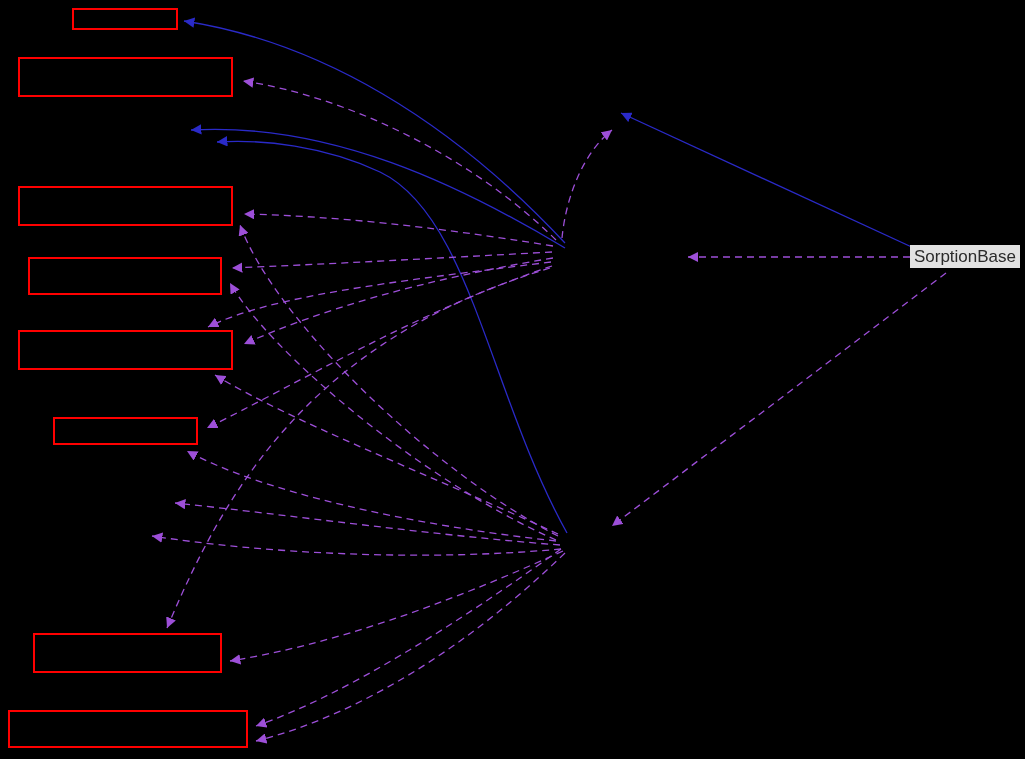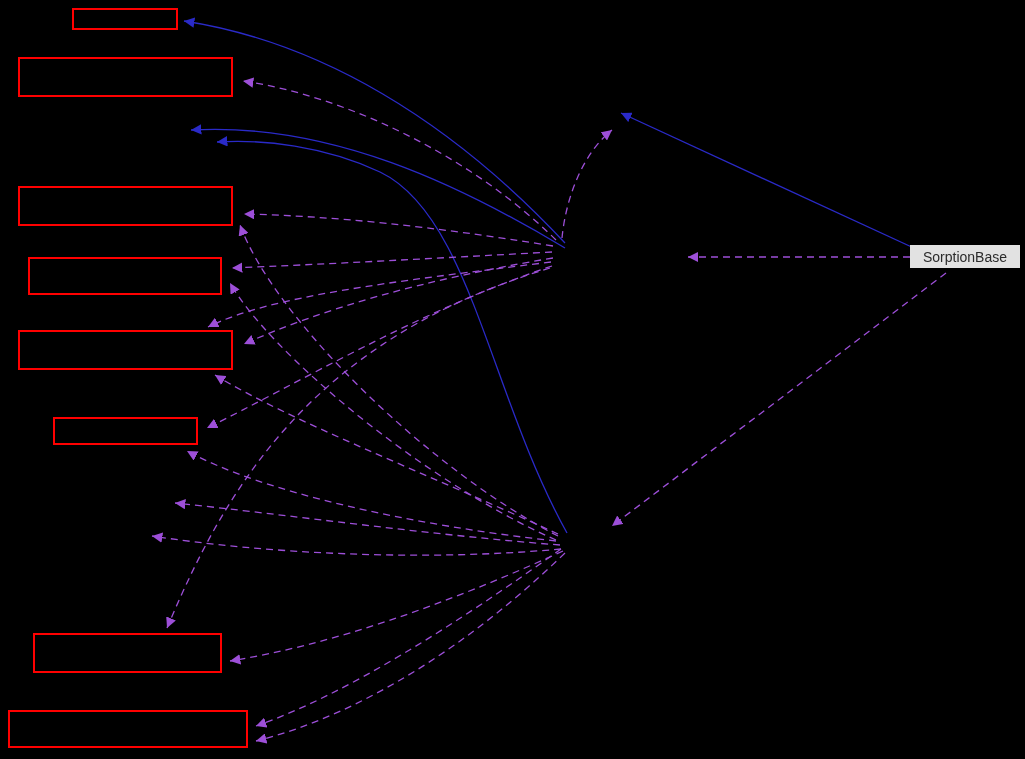--- a/index.html
+++ b/index.html
@@ -3,21 +3,21 @@
 <meta charset="utf-8">
 <style>
   html,body{margin:0;padding:0;background:#000;}
   #canvas{position:relative;width:1025px;height:759px;overflow:hidden;background:#000;}
   #edge-layer{position:absolute;left:0;top:0;width:1025px;height:759px;}
   #node-layer{position:absolute;left:0;top:0;width:1025px;height:759px;pointer-events:none;}
   .red-node{position:absolute;border:2px solid #f00;background:transparent;box-sizing:border-box;pointer-events:auto;}
   .labeled-node{
     position:absolute;box-sizing:border-box;
     display:flex;align-items:center;justify-content:center;
-    font-family:"Liberation Sans", sans-serif;font-size:14px;
+    font-family:"Liberation Sans", sans-serif;font-size:17px;
     pointer-events:auto;white-space:nowrap;text-align:right;
   }
 </style>
 </head>
 <body>
 
 <div id="canvas" style="background: rgb(0, 0, 0);">
   <svg id="edge-layer" width="1025" height="759" viewBox="0 0 1025 759" xmlns="http://www.w3.org/2000/svg">
     <defs>
       <marker id="arrow-solid" viewBox="0 0 10 10" refX="10" refY="5" markerWidth="8" markerHeight="8" orient="auto">

